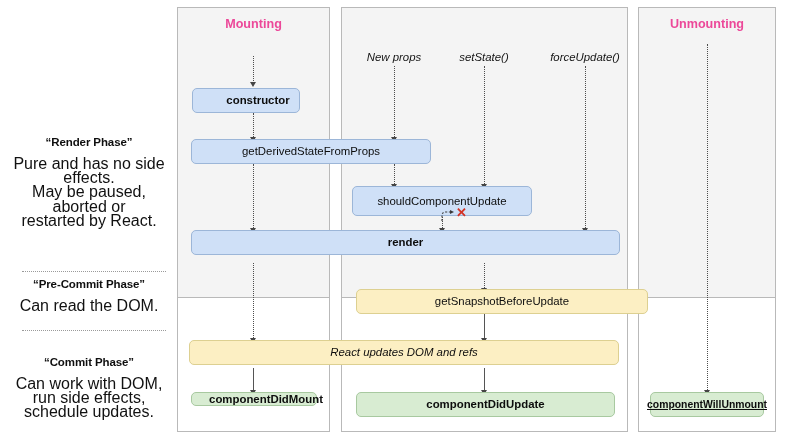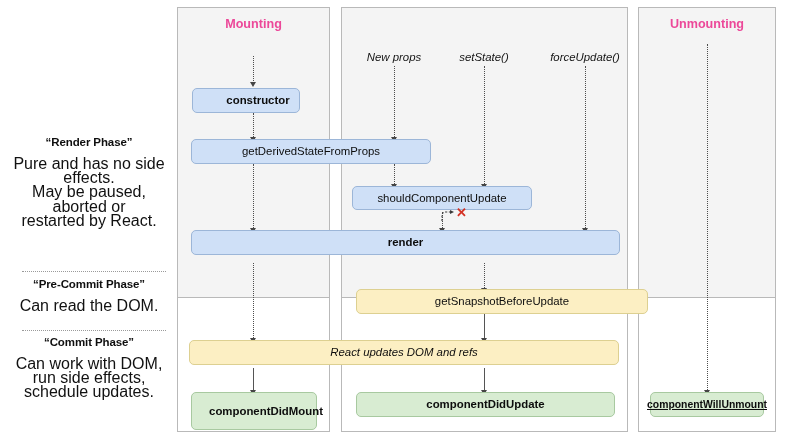--- a/index.html
+++ b/index.html
@@ -160,21 +160,21 @@
 
   <div class="divider" style="top:271px;"></div>
 
   <div class="legend-block" style="top:278px;">
     <div class="legend-title">“Pre-Commit Phase”</div>
     <div class="legend-body" style="white-space:pre-line;">Can read the DOM.</div>
   </div>
 
   <div class="divider" style="top:330px;"></div>
 
-  <div class="legend-block" style="top:336px;">
+  <div class="legend-block" style="top:356px;">
     <div class="legend-title">“Commit Phase”</div>
     <div class="legend-body" style="white-space:pre-line;">Can work with DOM,
 run side effects,
 schedule updates.</div>
   </div>
 
   <div class="column" style="left:177px; width:153px;">
     <div class="column-grey" style="height:290px;"></div>
     <div class="column-title">Mounting</div>
   </div>
@@ -237,27 +237,27 @@
   <div class="vline solid" style="left:484px; top:368px; height:24px;"></div>
   <div class="arrowhead" style="left:481px; top:390px;"></div>
 
   <div class="vline dotted" style="left:707px; top:44px; height:348px;"></div>
   <div class="arrowhead" style="left:704px; top:390px;"></div>
 
   <div class="node blue bold" style="left:192px; top:88px; width:108px; height:25px;padding-left:24px;">constructor</div>
 
   <div class="node blue" style="left:191px; top:139px; width:240px; height:25px;">getDerivedStateFromProps</div>
 
-  <div class="node blue" style="left:352px; top:186px; width:180px; height:24px;">shouldComponentUpdate</div>
+  <div class="node blue" style="left:352px; top:186px; width:180px; height:30px;">shouldComponentUpdate</div>
 
   <div class="node blue bold" style="left:191px; top:230px; width:429px; height:25px;">render</div>
 
   <div class="node yellow" style="left:356px; top:289px; width:292px; height:25px;">getSnapshotBeforeUpdate</div>
 
   <div class="node yellow italic" style="left:189px; top:340px; width:430px; height:25px;">React updates DOM and refs</div>
 
-  <div class="node green bold" style="left:191px; top:392px; width:126px; height:38px;padding-left:24px;">componentDidMount</div>
+  <div class="node green bold" style="left:191px; top:392px; width:126px; height:14px;padding-left:24px;">componentDidMount</div>
 
   <div class="node green bold" style="left:356px; top:392px; width:259px; height:25px;">componentDidUpdate</div>
 
   <div class="node green bold" style="left:650px; top:392px; width:114px; height:25px; font-size:10.4px;text-decoration:underline;">componentWillUnmount</div>
 
 </div>
 
 </body></html>

